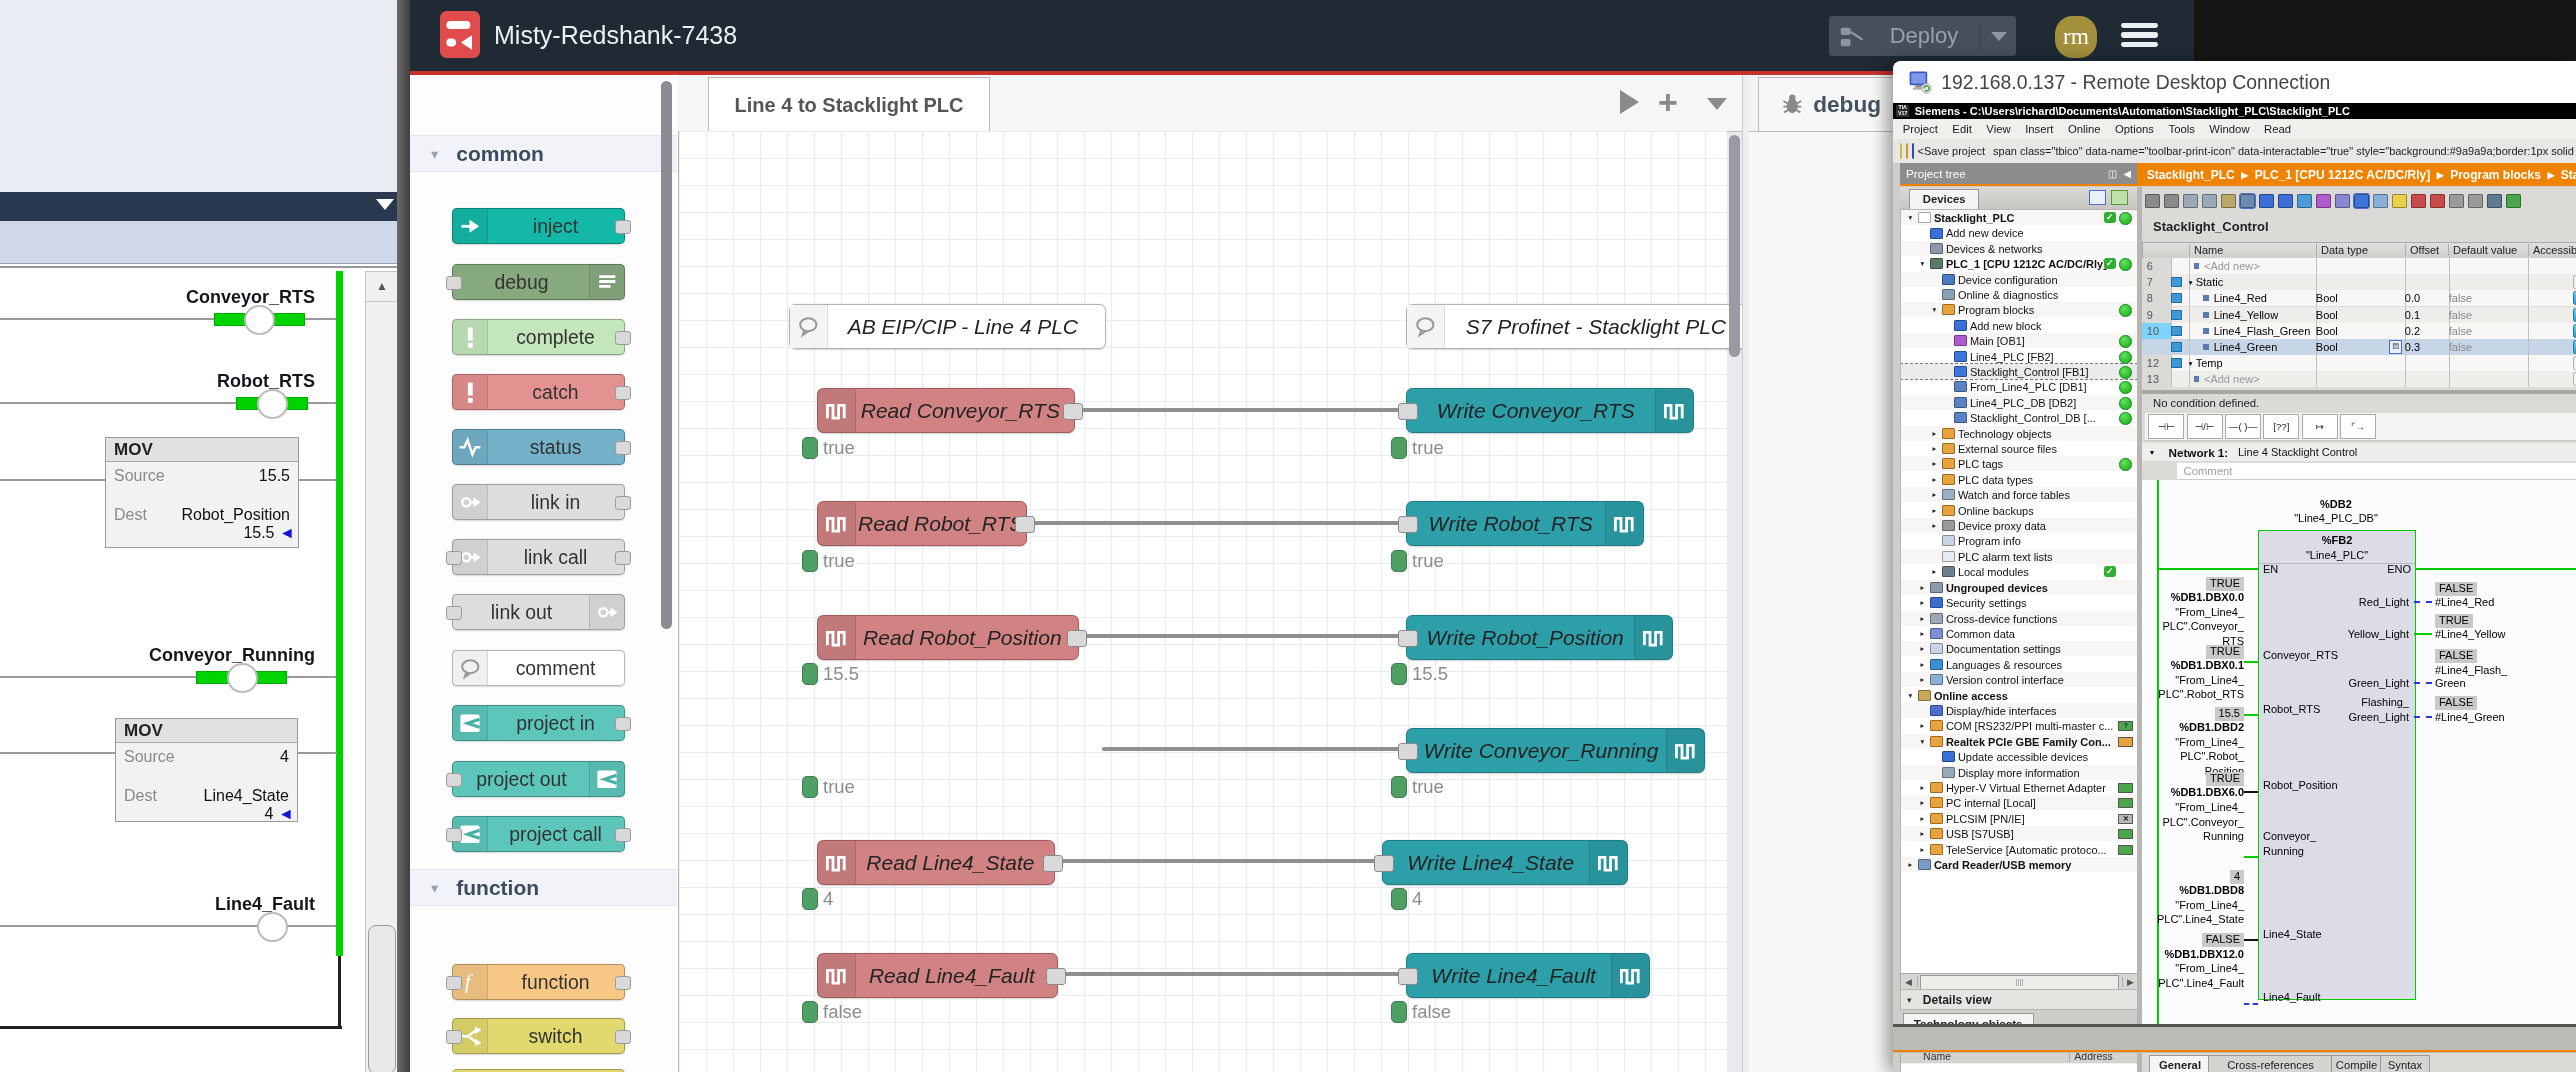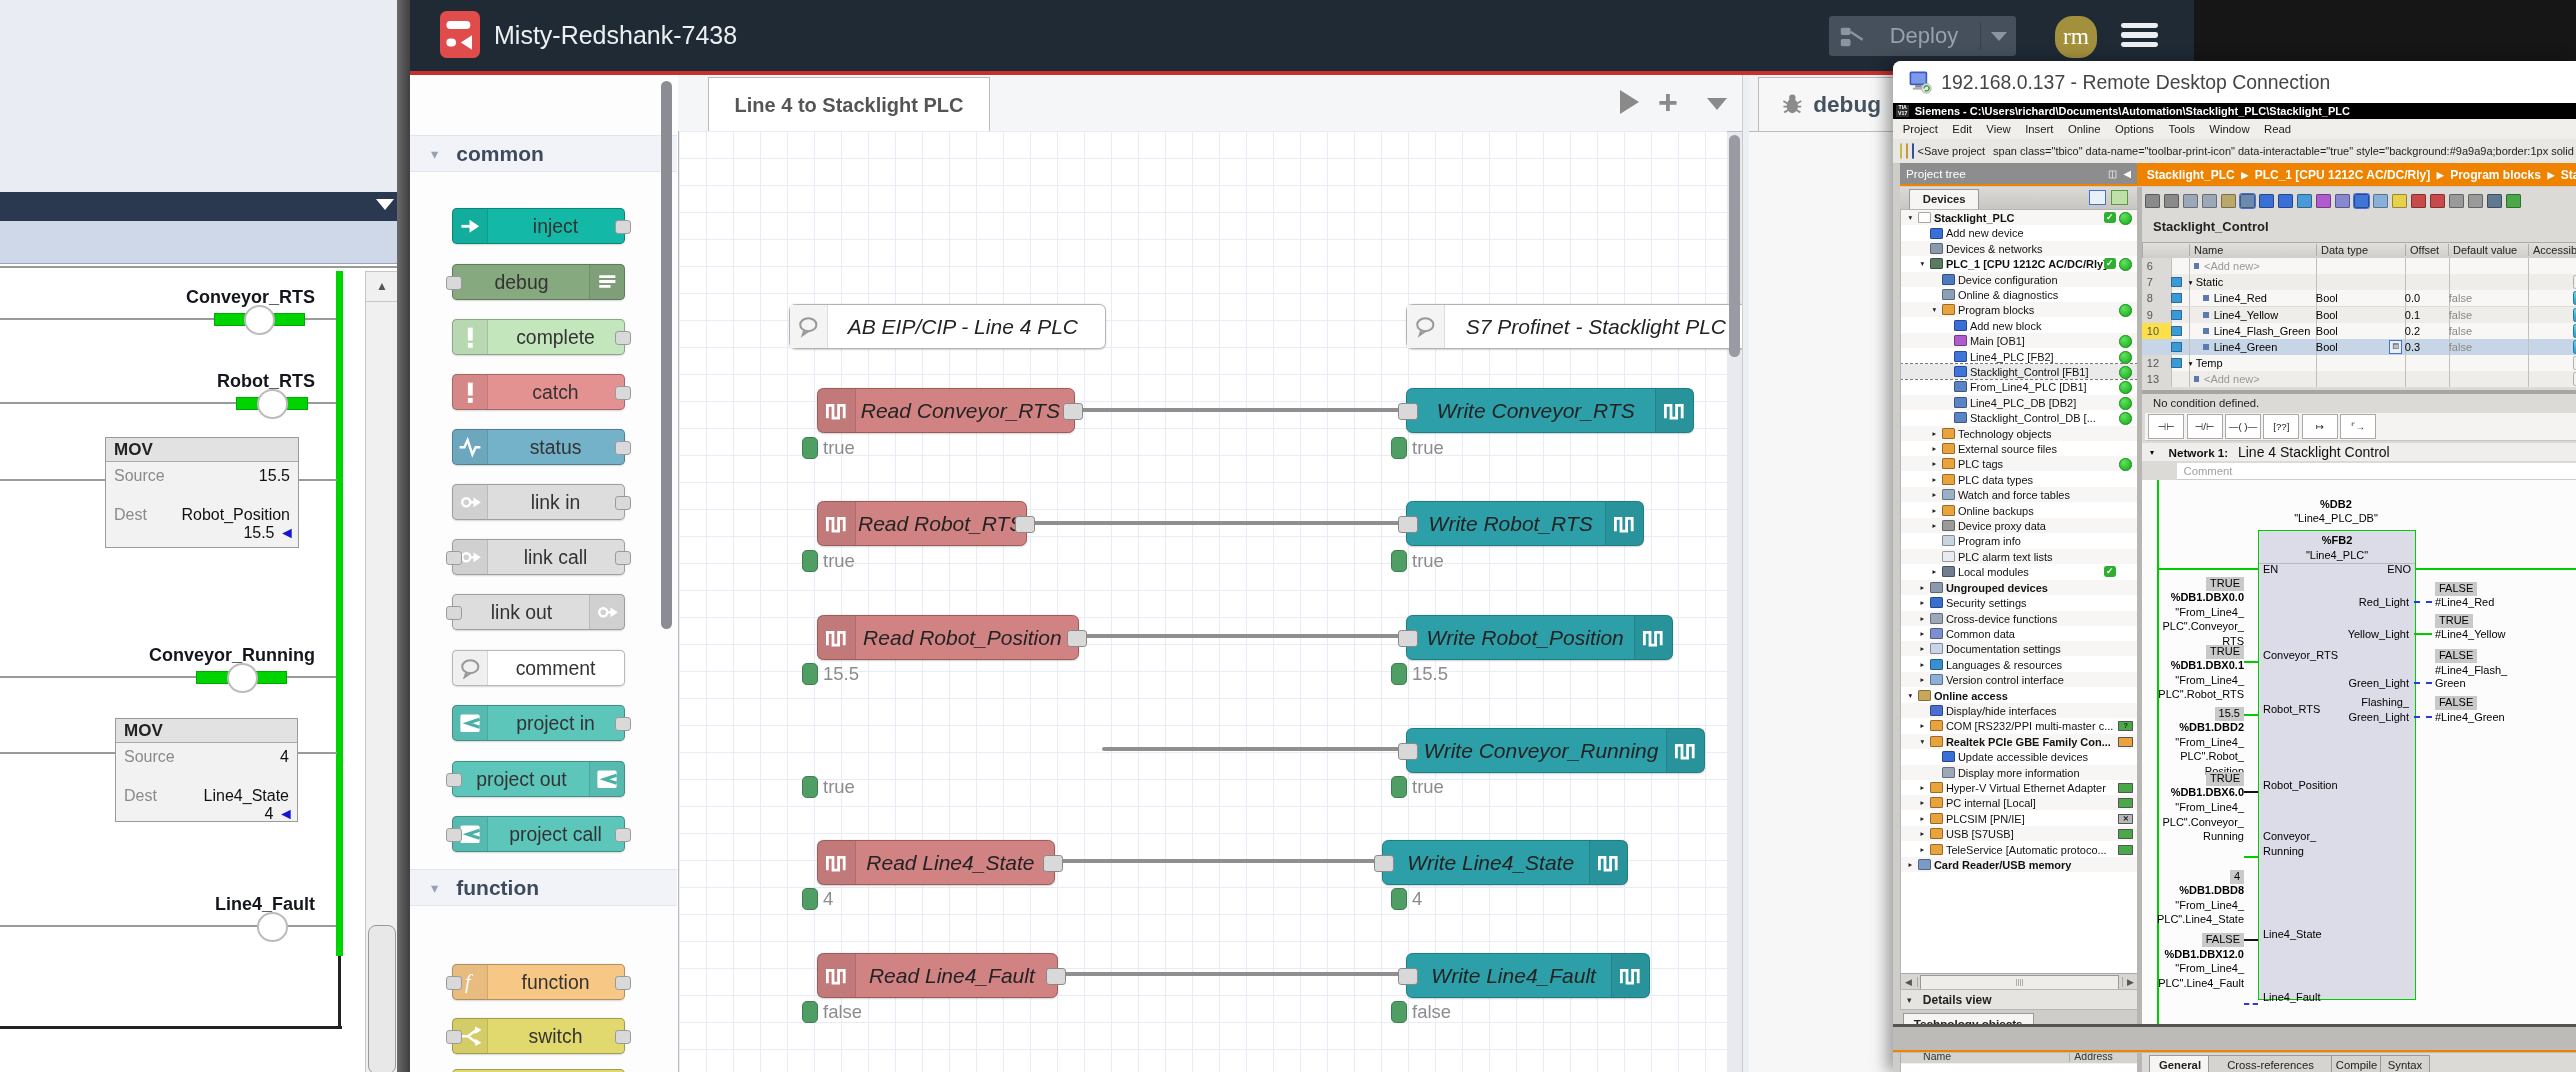--- a/index.html
+++ b/index.html
@@ -913,21 +913,21 @@
       <span>Line4_Yellow</span>
         </span>
     <span class="tt-cell" style="left:169px;width:89px;">Bool</span>
     <span class="tt-cell" style="left:258px;width:44px;">0.1</span>
     <span class="tt-cell" style="left:302px;width:79px;color:#888;">false</span>
     <span class="tt-cell" style="left:381px;width:96px;border-right:none;">
       <span style="width:12px;height:12px;border-radius:2.4px;background:linear-gradient(#6fd4ec,#2a9ac8);border:0.8px solid #1a7aa8;color:#fff;font-size:9.7px;line-height:11.3px;text-align:center;display:inline-block;margin-left:45px;">✓</span>
         </span>
   </div>
       <div class="abs" style="left:0;top:81px;width:434px;height:16px;background:#f8f7f5;border-bottom:0.8px solid #dedcd9;">
-    <span class="tt-cell" style="left:0;top:0;width:24px;color:#555;background:#fde047;">10</span>
+    <span class="tt-cell" style="left:0;top:0;width:24px;color:#555;background:#7dd3fc;">10</span>
     <span class="tt-cell" style="left:24px;width:18px;">
           <span style="width:9.7px;height:7.3px;background:#3a9ad8;border:0.8px solid #2a6a98;border-radius:0.8px;display:inline-block;"></span>
         </span>
     <span class="tt-cell" style="left:42px;width:127px;">
       <span style="width:5.6px;height:5.6px;background:#5a7ab0;display:inline-block;margin:0 4.8px 0 14.5px;"></span>
       <span>Line4_Flash_Green</span>
         </span>
     <span class="tt-cell" style="left:169px;width:89px;">Bool</span>
     <span class="tt-cell" style="left:258px;width:44px;">0.2</span>
     <span class="tt-cell" style="left:302px;width:79px;color:#888;">false</span>
@@ -988,21 +988,21 @@
       <span style="width:34px;height:22.6px;background:#fff;border:0.8px solid #aaa;margin-right:2.4px;display:inline-flex;align-items:center;justify-content:center;font-size:9.7px;color:#222;">⊣⊢</span>
       <span style="width:34px;height:22.6px;background:#fff;border:0.8px solid #aaa;margin-right:2.4px;display:inline-flex;align-items:center;justify-content:center;font-size:9.7px;color:#222;">⊣/⊢</span>
       <span style="width:34px;height:22.6px;background:#fff;border:0.8px solid #aaa;margin-right:2.4px;display:inline-flex;align-items:center;justify-content:center;font-size:9.7px;color:#222;">—( )—</span>
       <span style="width:34px;height:22.6px;background:#fff;border:0.8px solid #aaa;margin-right:2.4px;display:inline-flex;align-items:center;justify-content:center;font-size:9.7px;color:#222;">[??]</span>
       <span style="width:34px;height:22.6px;background:#fff;border:0.8px solid #aaa;margin-right:2.4px;display:inline-flex;align-items:center;justify-content:center;font-size:9.7px;color:#222;">↦</span>
       <span style="width:34px;height:22.6px;background:#fff;border:0.8px solid #aaa;margin-right:2.4px;display:inline-flex;align-items:center;justify-content:center;font-size:9.7px;color:#222;">⌜→</span>
     </div>
     <div class="abs" style="left:249px;top:382px;width:434px;height:18px;background:#efeeec;display:flex;align-items:center;">
   <span style="margin-left:8px;font-size:8px;">▾</span>
   <span style="margin-left:14.5px;font-size:11.7px;font-weight:bold;color:#111;">Network 1:</span>
-  <span style="margin-left:9.7px;font-size:14px;color:#111;">Line 4 Stacklight Control</span>
+  <span style="margin-left:9.7px;font-size:11px;color:#111;">Line 4 Stacklight Control</span>
     </div>
     <div class="abs" style="left:284px;top:402px;width: 399px;height:16px;background:#fff;border-bottom:0.8px solid #ccc;">
   <span style="margin-left:6.5px;font-size:11.3px;color:#a0a0a0;">Comment</span></div>
     <div class="abs" id="lad" style="left:249px;top:419px;width:434px;height:544px;background:#fcfcfc;">
       <div class="abs" style="left:14.5px;top:0;width:2.4px;height:544px;background:#00cc00;"></div>
       <div class="abs" style="left:14.5px;top:88px;width:102px;height:2.4px;background:#00cc00;"></div>
       <div class="abs" style="left:272px;top:88px;width:162px;height:2.4px;background:#00cc00;"></div>
       <div class="ann teal" style="left:116px;top:18px;width:156px;text-align:center;font-weight:bold;">%DB2</div>
       <div class="ann" style="left:116px;top:32px;width:156px;text-align:center;">"Line4_PLC_DB"</div>
       <div class="abs" style="left:116px;top:50px;width:156px;height:468px;background:#dcdce9;border:1.6px solid #00cc00;">

